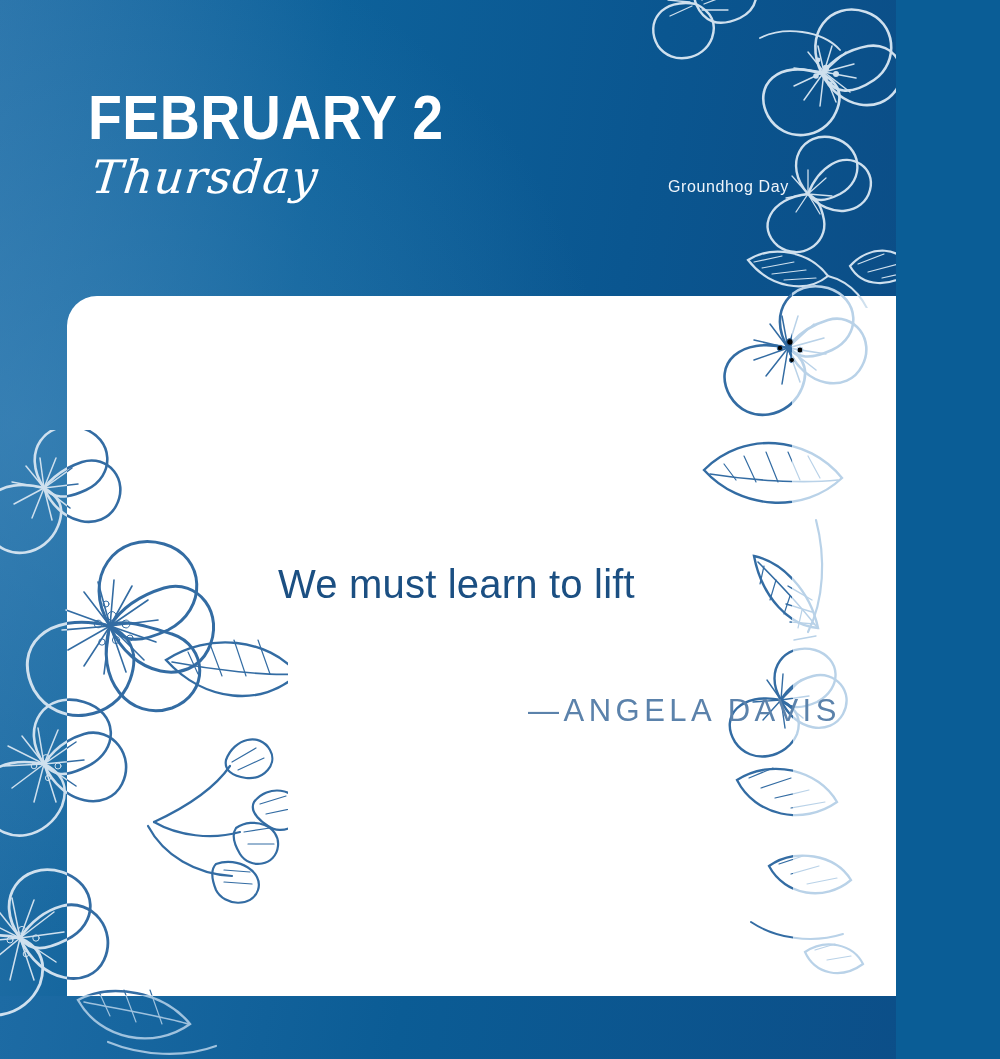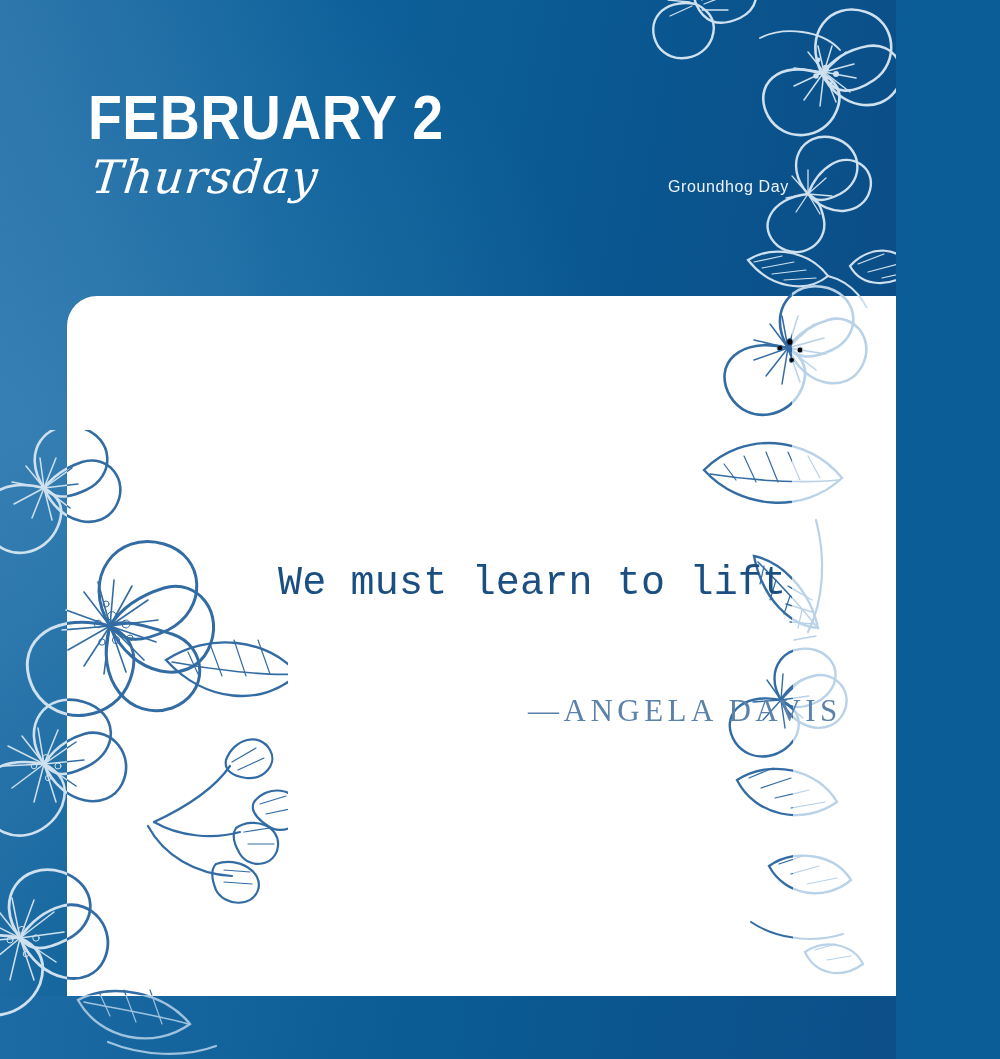--- a/index.html
+++ b/index.html
@@ -78,32 +78,32 @@
 
   
   #quote-block {
     position:absolute;
     left:278px; top:556px;
     width:580px;
     z-index:7;
   }
   .quote-line {
     color:#1b4f82;
-    font-family:Liberation Mono, monospace;
+    font-family:Liberation Sans, sans-serif;
     font-size:40px;
     font-weight:normal;
     line-height:1.42;
     letter-spacing:0.2px;
     white-space:nowrap;
   }
   #attribution {
     position:absolute;
     left:528px; top:693px;
     color:#5b82ab;
-    font-family:Liberation Serif, serif;
+    font-family:Liberation Sans, sans-serif;
     font-size:31px;
     font-weight:normal;
     letter-spacing:4.5px;
     white-space:nowrap;
     z-index:7;
   }
 
   
   .floral { position:absolute; z-index:5; pointer-events:none; }
   #floral-topright  { right:-10px; top:-22px;  width:270px; height:330px; }

